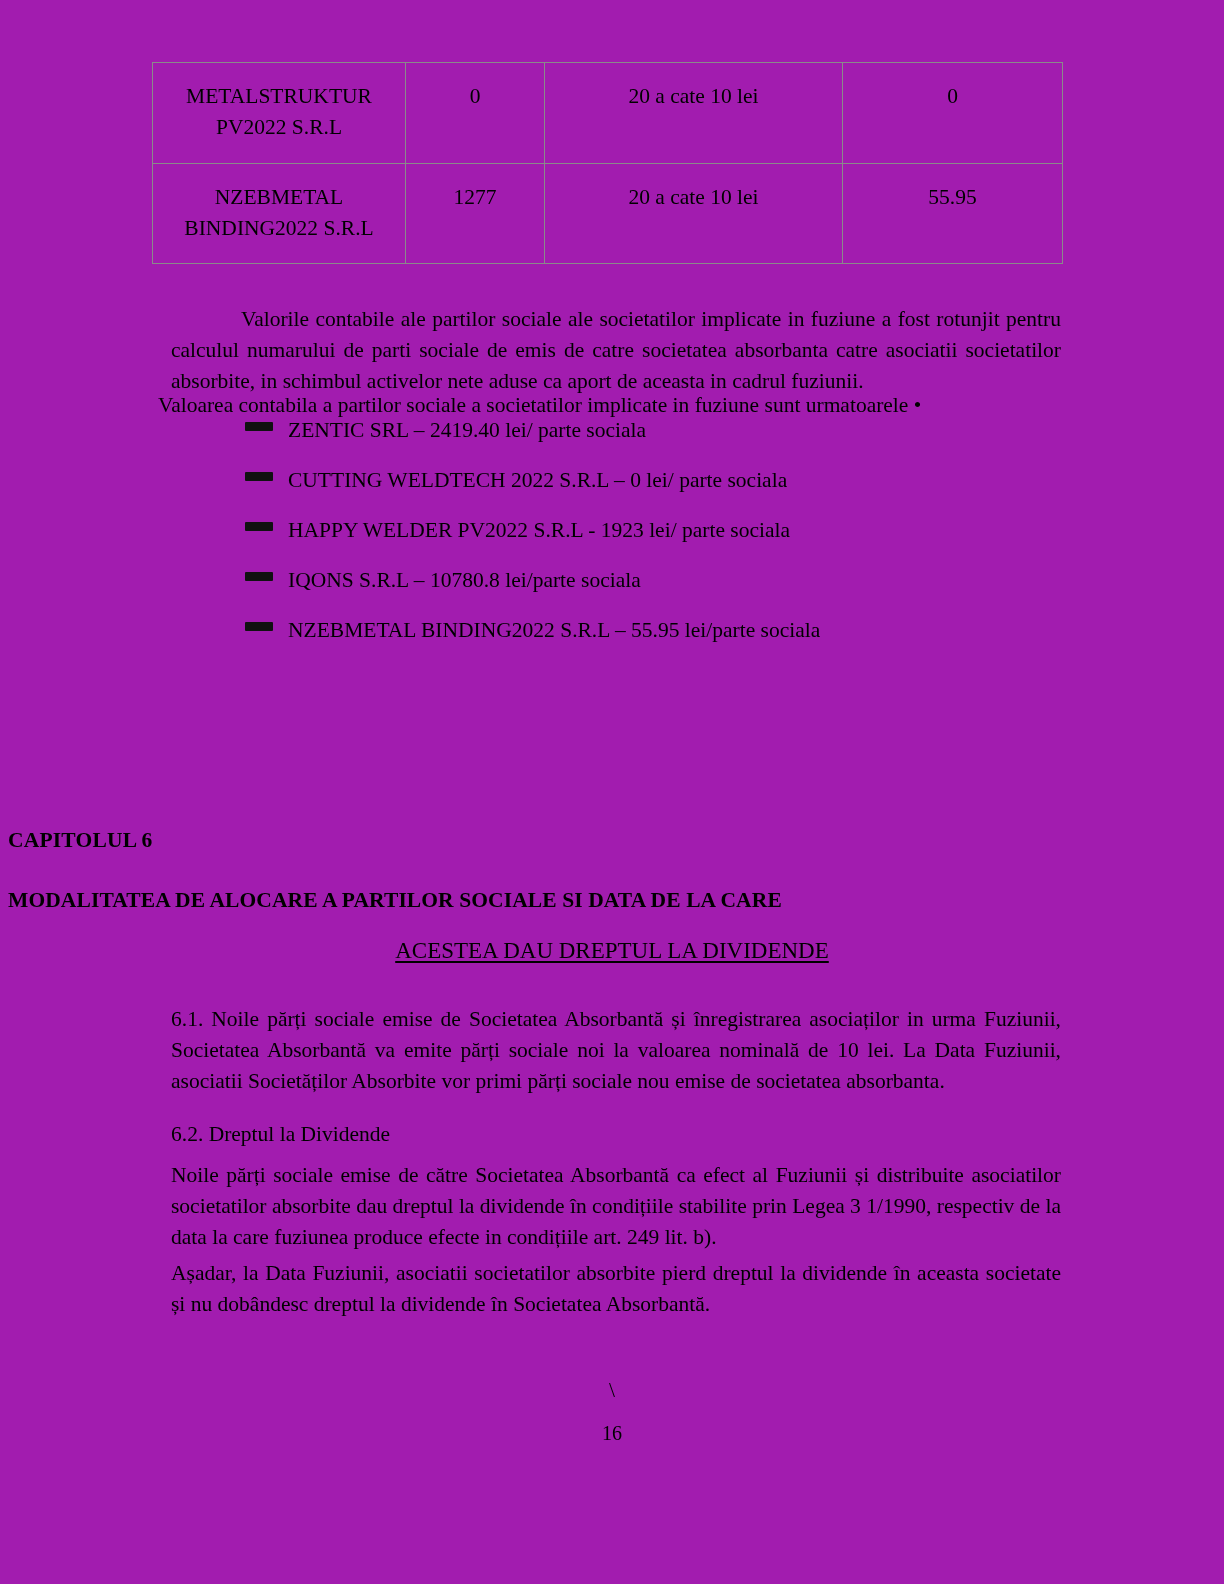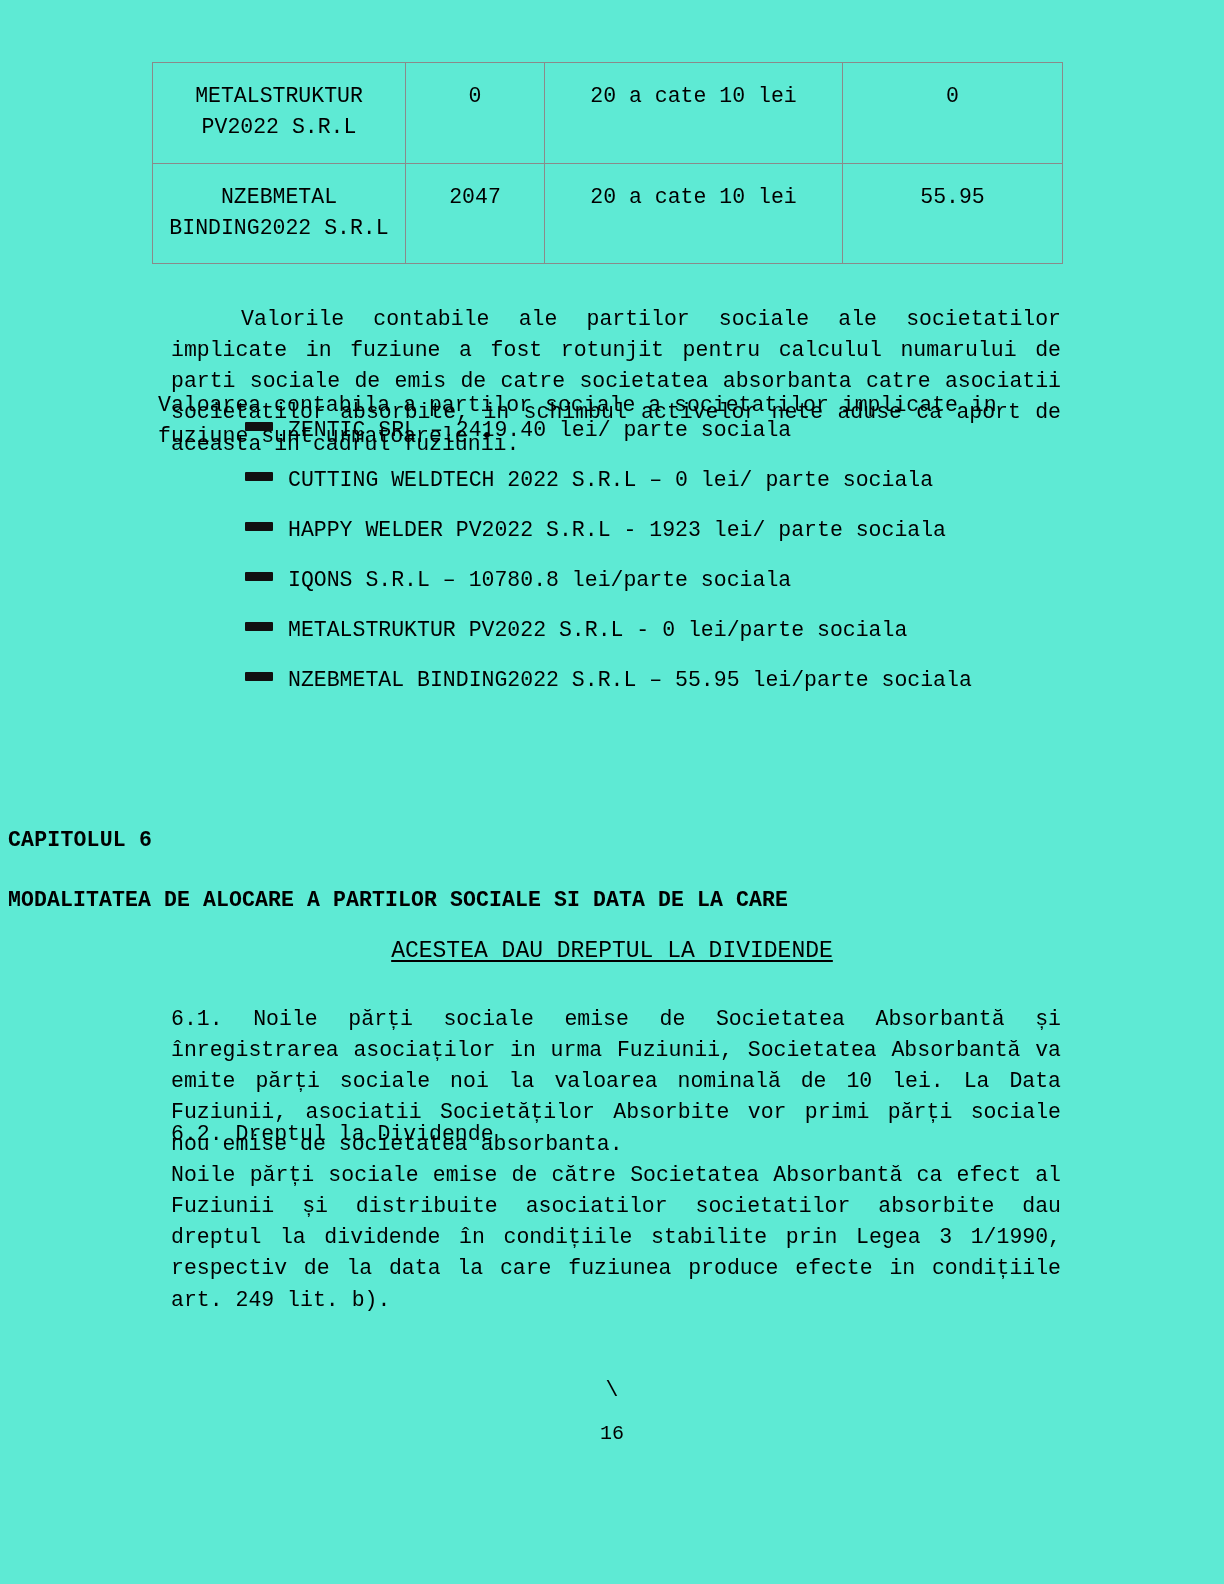--- a/index.html
+++ b/index.html
@@ -4,22 +4,22 @@
 <style>
   html, body {
     margin: 0;
     padding: 0;
     background: #ffffff;
   }
   .page {
     position: relative;
     width: 1224px;
     height: 1584px;
-    background: #5eead4;
-    font-family: Liberation Mono, monospace;
+    background: #a21caf;
+    font-family: Liberation Serif, serif;
     color: #000000;
     overflow: hidden;
   }
 
   
   .doc-table {
     position: absolute;
     left: 152px;
     top: 62px;
     width: 858px;
@@ -130,21 +130,21 @@
   <table class="doc-table">
     <tbody>
       <tr class="row-1">
         <td class="col-name">METALSTRUKTUR PV2022 S.R.L</td>
         <td class="col-qty">0</td>
         <td class="col-desc">20 a cate 10 lei</td>
         <td class="col-val">0</td>
       </tr>
       <tr class="row-2">
         <td class="col-name">NZEBMETAL BINDING2022 S.R.L</td>
-        <td class="col-qty">2047</td>
+        <td class="col-qty">1277</td>
         <td class="col-desc">20 a cate 10 lei</td>
         <td class="col-val">55.95</td>
       </tr>
     </tbody>
   </table>
 
   <p class="para indent" style="top:282px;">Valorile contabile ale partilor sociale ale societatilor implicate in fuziune a fost rotunjit pentru calculul numarului de parti sociale de emis de catre societatea absorbanta catre asociatii societatilor absorbite, in schimbul activelor nete aduse ca aport de aceasta in cadrul fuziunii.</p>
 
   <p class="para noj" style="top:368px; left:158px;">Valoarea contabila a partilor sociale a societatilor implicate in fuziune sunt urmatoarele •</p>
 
@@ -160,35 +160,32 @@
     <div class="bullet-row">
       <span class="bullet-glyph"></span>
       <span class="bullet-text">HAPPY WELDER PV2022 S.R.L - 1923 lei/ parte sociala</span>
     </div>
     <div class="bullet-row">
       <span class="bullet-glyph"></span>
       <span class="bullet-text">IQONS S.R.L – 10780.8 lei/parte sociala</span>
     </div>
     <div class="bullet-row">
       <span class="bullet-glyph"></span>
-      <span class="bullet-text">METALSTRUKTUR PV2022 S.R.L - 0 lei/parte sociala</span>
-    </div>
-    <div class="bullet-row">
-      <span class="bullet-glyph"></span>
       <span class="bullet-text">NZEBMETAL BINDING2022 S.R.L – 55.95 lei/parte sociala</span>
     </div>
   </div>
 
   <div class="heading heading-chapter">CAPITOLUL 6</div>
   <div class="heading heading-title">MODALITATEA DE ALOCARE A PARTILOR SOCIALE SI DATA DE LA CARE</div>
   <div class="heading-sub">ACESTEA DAU DREPTUL LA DIVIDENDE</div>
 
   <p class="para" style="top:982px;">6.1. Noile părți sociale emise de Societatea Absorbantă și înregistrarea asociaților in urma Fuziunii, Societatea Absorbantă va emite părți sociale noi la valoarea nominală de 10 lei. La Data Fuziunii, asociatii Societăților Absorbite vor primi părți sociale nou emise de societatea absorbanta.</p>
 
   <p class="para noj" style="top:1097px;">6.2. Dreptul la Dividende</p>
 
   <p class="para" style="top:1138px;">Noile părți sociale emise de către Societatea Absorbantă ca efect al Fuziunii și distribuite asociatilor societatilor absorbite dau dreptul la dividende în condițiile stabilite prin Legea 3 1/1990, respectiv de la data la care fuziunea produce efecte in condițiile art. 249 lit. b).</p>
 
+  <p class="para" style="top:1236px;">Așadar, la Data Fuziunii, asociatii societatilor absorbite pierd dreptul la dividende în aceasta societate și nu dobândesc dreptul la dividende în Societatea Absorbantă.</p>
 
   <div class="footer-slash">\</div>
   <div class="footer-page">16</div>
 
 </div>
 
 </body></html>

